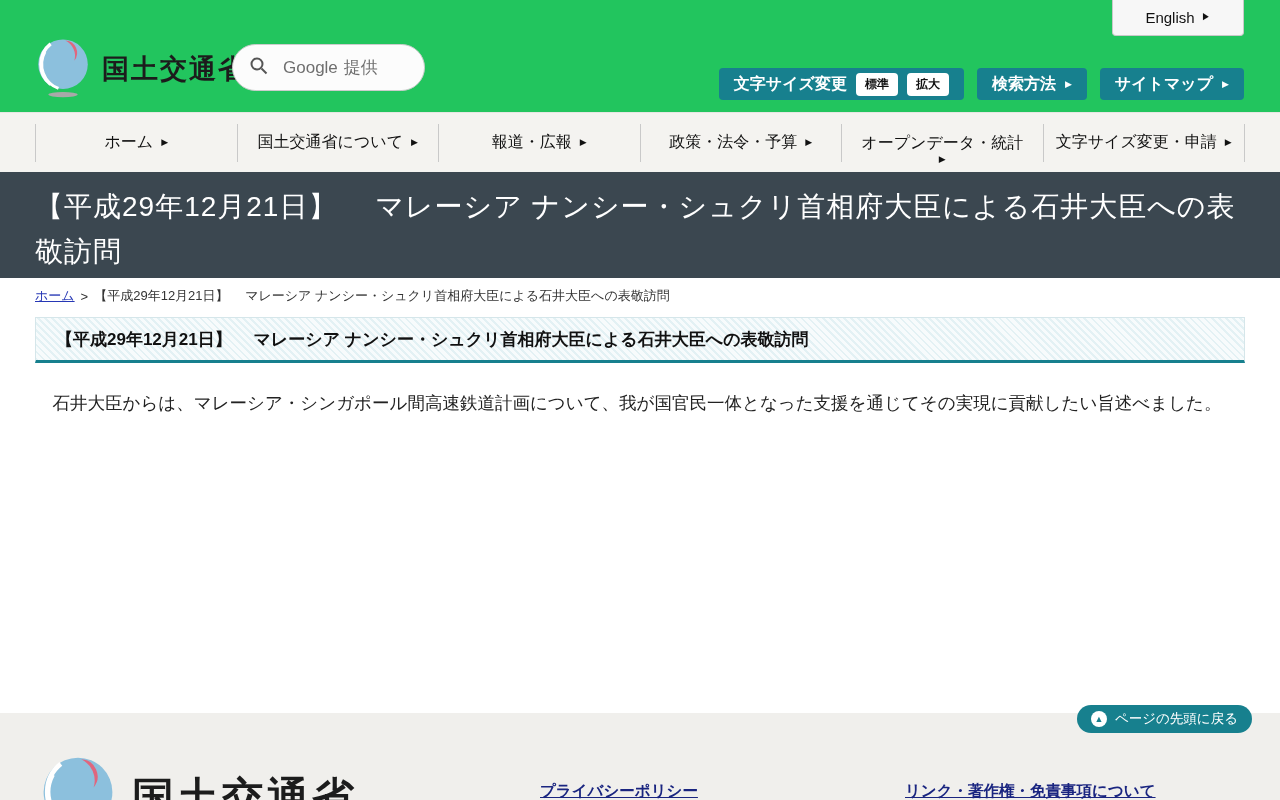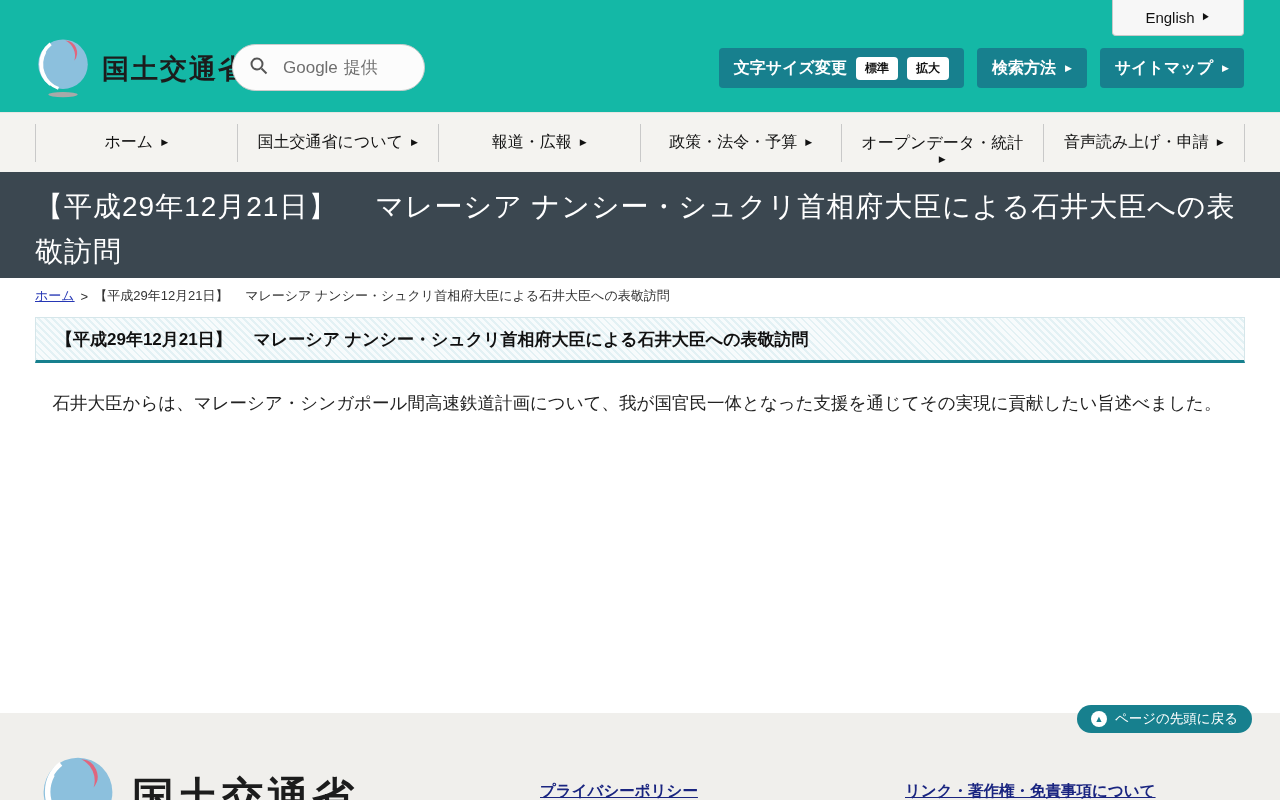--- a/index.html
+++ b/index.html
@@ -3,44 +3,45 @@
 <meta charset="utf-8">
 <style>
   * { margin:0; padding:0; box-sizing:border-box; }
   html,body { width:1280px; height:800px; }
   body {
     position:relative; overflow:hidden; background:#fff;
     font-family:"Liberation Sans","DejaVu Sans",sans-serif; color:#222;
   }
 
   
-  .header { position:relative; height:112px; background:#14b8a6; }
+  .header { position:relative; height:112px; background:#22c55e; }
   .english-btn {
     position:absolute; top:0; right:36px; width:132px; height:36px;
     background:#f7f7f7; border:1px solid #c9c9c9; border-top:none;
     border-radius:0 0 4px 4px; display:flex; align-items:center; justify-content:center;
     gap:7px; font-size:15px; color:#111; cursor:pointer;
   }
   .arrow { font-size:9px; color:#111; line-height:1; }
   .logo { position:absolute; left:34px; top:36px; display:flex; align-items:center; gap:10px; }
   .logo-mark { width:58px; height:62px; }
   .logo-text { font-size:27px; font-weight:bold; color:#1c1c1c; letter-spacing:2px; }
   .search-box {
     position:absolute; left:232px; top:44px; width:193px; height:47px;
     border:1px solid #ccc; border-radius:24px; background:#fcfcfc;
     display:flex; align-items:center; padding-left:16px; gap:14px; cursor:text;
   }
   .search-provider { font-size:17px; color:#6f6f6f; }
   .search-suffix { font-size:17px; color:#6f6f6f; }
   .header-btns { position:absolute; top:48px; right:36px; display:flex; gap:13px; }
   .teal-btn {
-    background:#17808e; color:#fff; border:none; border-radius:4px; height:40px;
+    background:#17808e; color:#fff; border:none; border-radius:4px; height:32px;
     display:flex; align-items:center; gap:9px; padding:0 15px;
     font-size:16px; font-weight:bold; cursor:pointer;
     font-family:"Liberation Sans","DejaVu Sans",sans-serif;
+    margin-top:20px;
   }
   .teal-btn .arrow { color:#fff; }
   .chip {
     background:#fff; color:#111; border-radius:4px; padding:3px 9px;
     font-size:12px; font-weight:bold; cursor:pointer;
   }
 
   
   .global-nav {
     height:60px; background:#f4f3f0; border-top:1px solid #e7e6e3;
@@ -190,21 +191,21 @@
   </div>
   <div class="nav-divider"></div>
 
   <div class="nav-item two-line">
     <span class="nav-label">オープンデータ・統計</span>
     <span class="arrow">▶</span>
   </div>
   <div class="nav-divider"></div>
 
   <div class="nav-item">
-    <span class="nav-label">音声読み上げ・申請</span>
+    <span class="nav-label">文字サイズ変更・申請</span>
     <span class="arrow">▶</span>
   </div>
   <div class="nav-divider"></div>
 </nav>
 
 <h1 class="title-band">【平成29年12月21日】　 マレーシア ナンシー・シュクリ首相府大臣による石井大臣への表敬訪問</h1>
 
 <div class="breadcrumb">
   <span class="crumb-home">ホーム</span>
   <span>&gt;</span>

